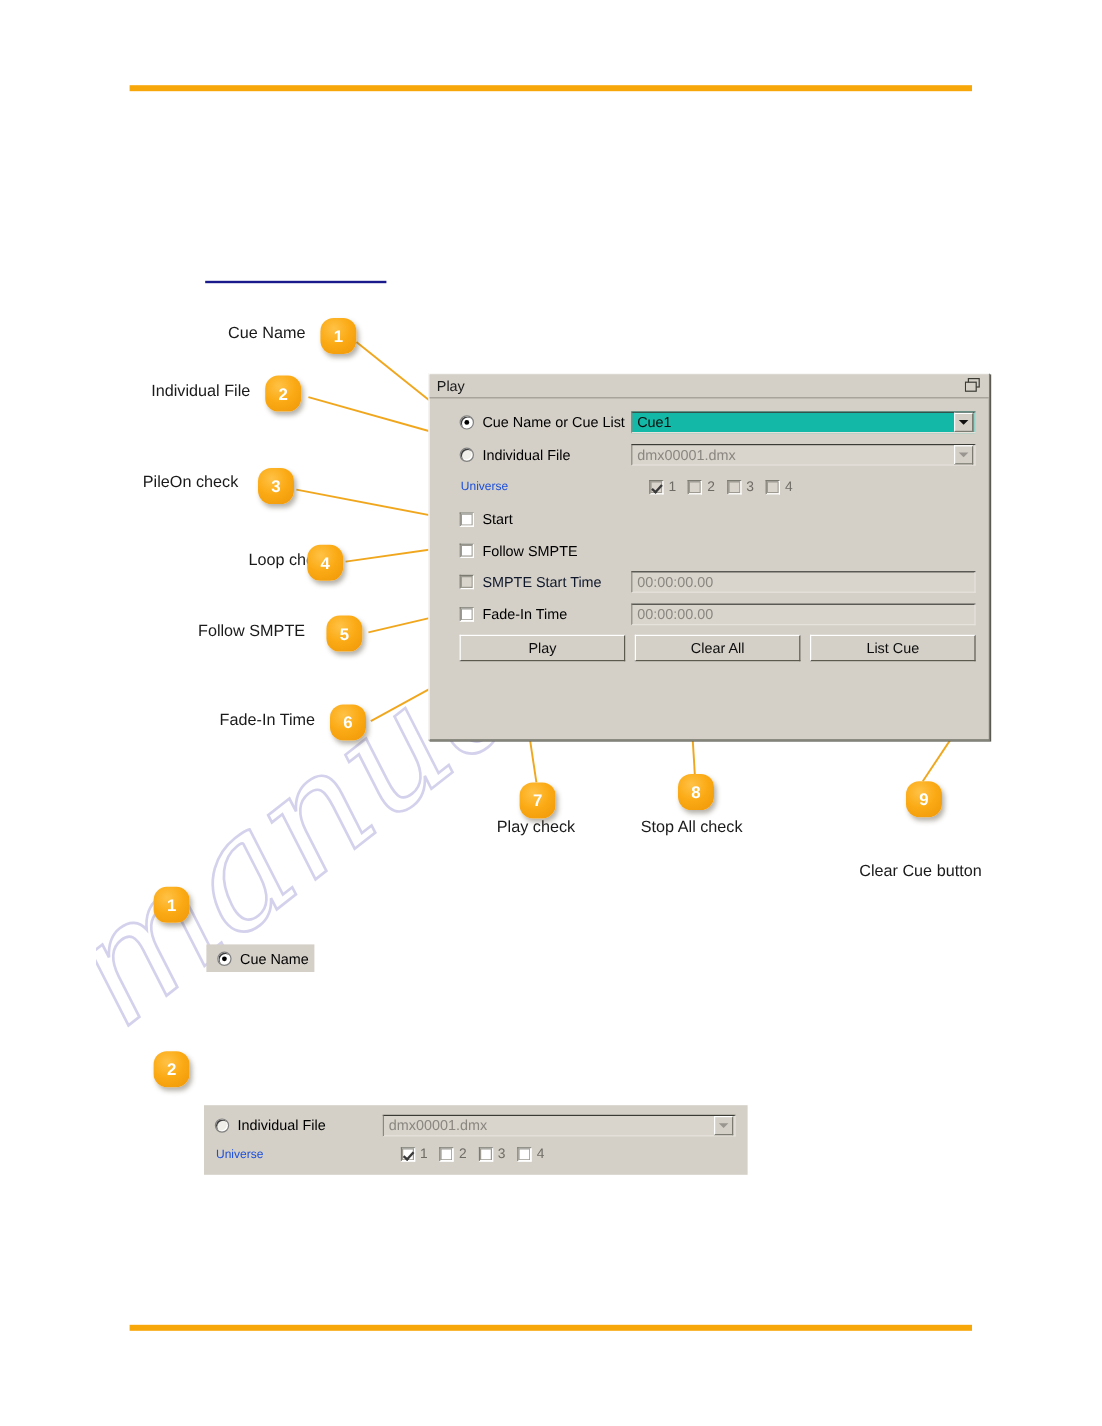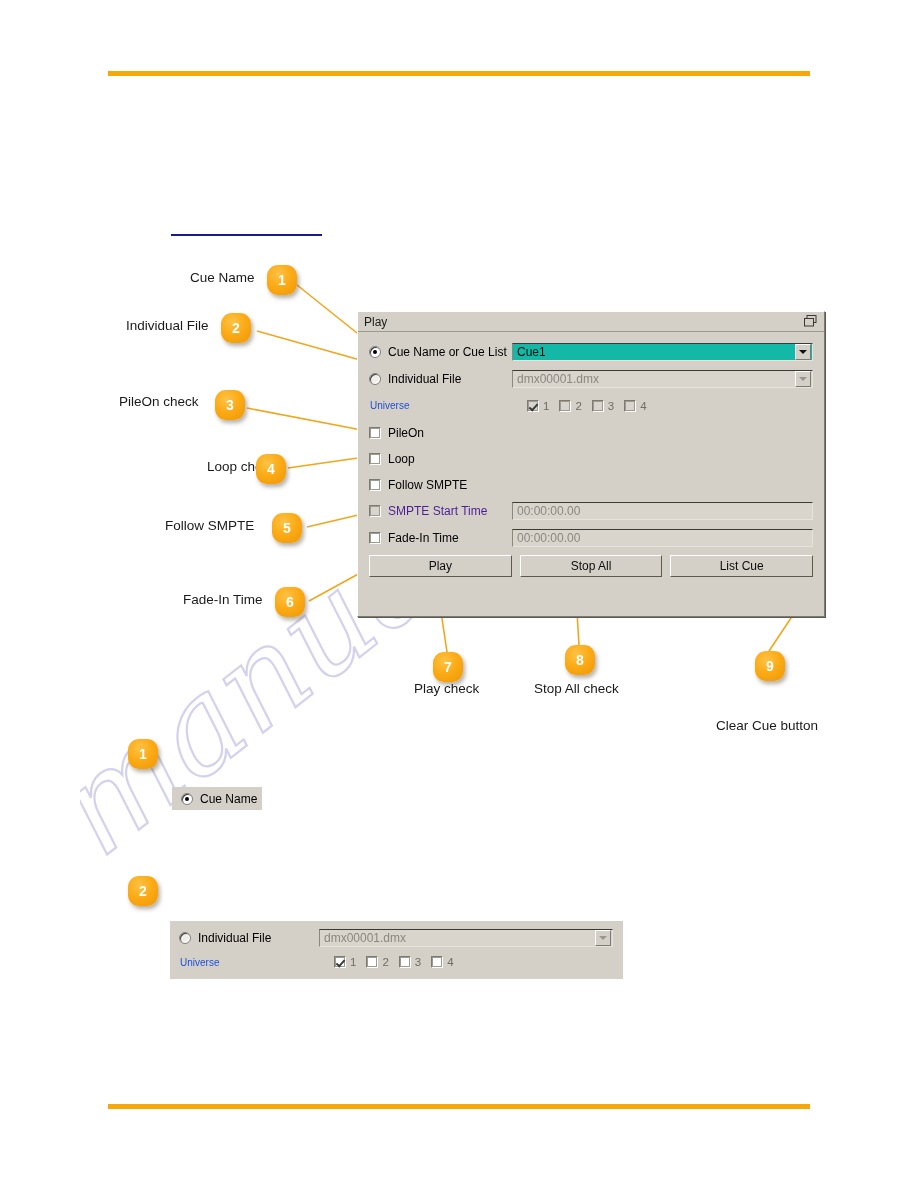--- a/index.html
+++ b/index.html
@@ -122,38 +122,38 @@
     color: #1b1b1b;
   }
   .win-restore-icon {
     position: absolute;
     right: 7px;
     top: 3px;
     width: 13px;
     height: 12px;
   }
 
-  .win-body { padding: 9px 11px 0 11px; }
+  .win-body { padding: 9px 11px 0 25px; }
 
   .row {
     display: flex;
     align-items: center;
     height: 21px;
     margin-bottom: 6px;
   }
   .row.tight { margin-bottom: 5px; }
 
   .lbl-col {
     width: 143px;
     display: flex;
     align-items: center;
     flex: 0 0 143px;
   }
   .lbl-col .cap { margin-left: 7px; font-size: 12px; }
-  .lbl-col .cap.dim { color: #4c1d95; }
+  .lbl-col .cap.dim { color: #0f172a; }
   .plain-lbl { font-size: 10px; color: #1d4ed8; padding-left: 1px; }
 
   
   .radio {
     width: 12px; height: 12px;
     border-radius: 50%;
     background: #ffffff;
     border: 1px solid #808080;
     box-shadow: inset 1px 1px 0 #404040, inset -1px -1px 0 #ffffff;
     position: relative;
@@ -394,30 +394,24 @@
         <span class="uni-item">
           <span class="cbx dim"></span>
           <span class="n">4</span>
         </span>
       </div>
     </div>
 
     <div class="row tight">
       <div class="lbl-col">
         <span class="cbx"></span>
-        <span class="cap">PileOn</span>
-      </div>
-    </div>
-
-    <div class="row tight">
-      <div class="lbl-col">
-        <span class="cbx"></span>
-        <span class="cap">Loop</span>
-      </div>
-    </div>
+        <span class="cap">Start</span>
+      </div>
+    </div>
+
 
     <div class="row tight">
       <div class="lbl-col">
         <span class="cbx"></span>
         <span class="cap">Follow SMPTE</span>
       </div>
     </div>
 
     <div class="row">
       <div class="lbl-col">
@@ -434,21 +428,21 @@
         <span class="cbx"></span>
         <span class="cap">Fade-In Time</span>
       </div>
       <div class="field dim">
         <span class="val">00:00:00.00</span>
       </div>
     </div>
 
     <div class="btn-row">
       <div class="btn">Play</div>
-      <div class="btn">Stop All</div>
+      <div class="btn">Clear All</div>
       <div class="btn">List Cue</div>
     </div>
 
   </div>
 </div>
 
 <div class="watermark">
   <svg width="780" height="560" viewBox="0 0 780 560">
     <text class="wm-text" x="20" y="430" transform="rotate(-38 20 430)">manualshive.com</text>
   </svg>

